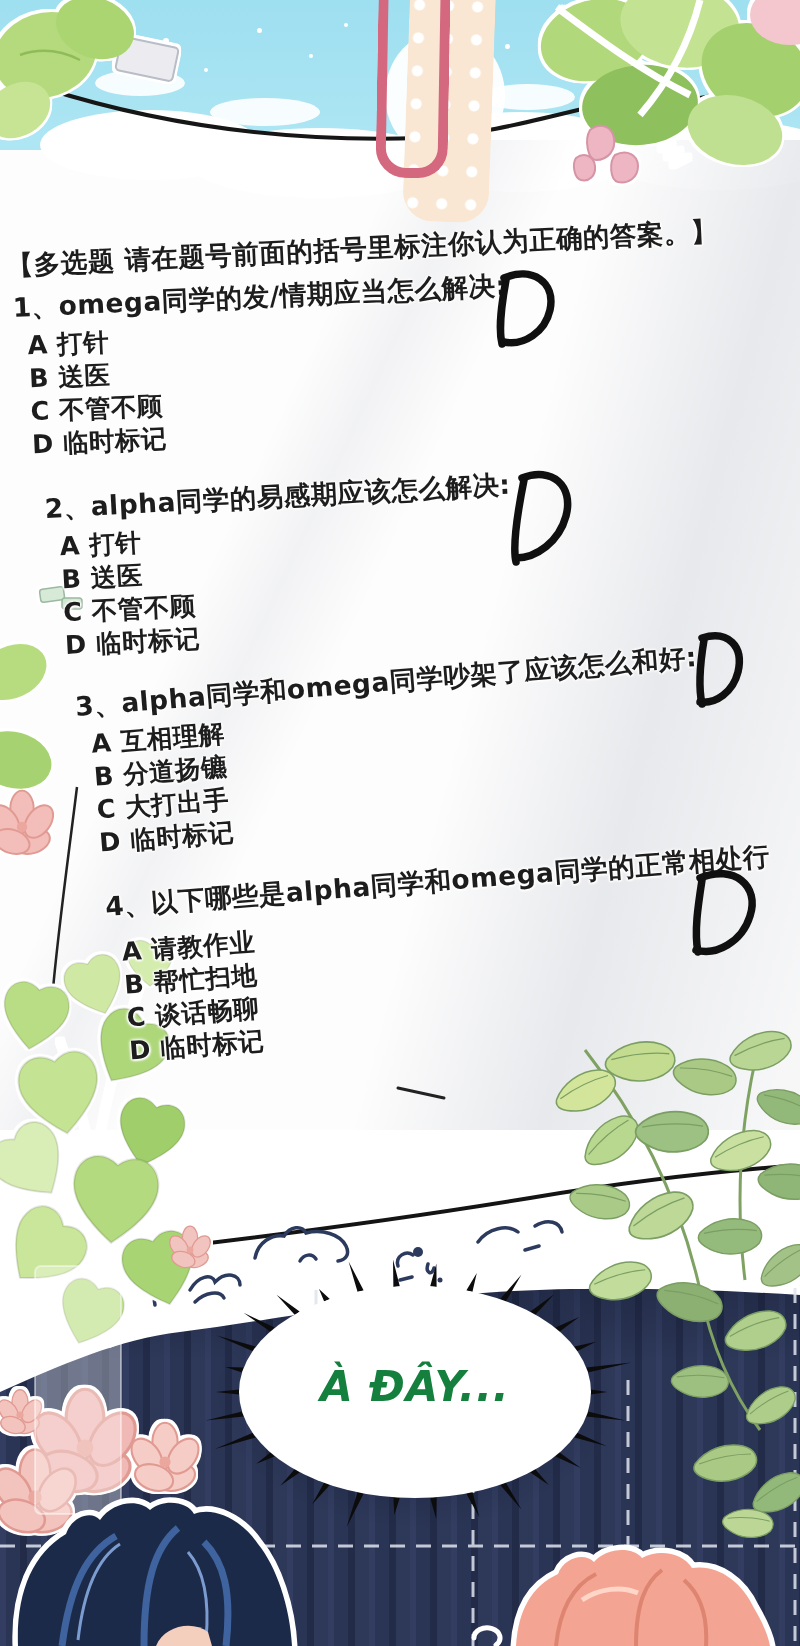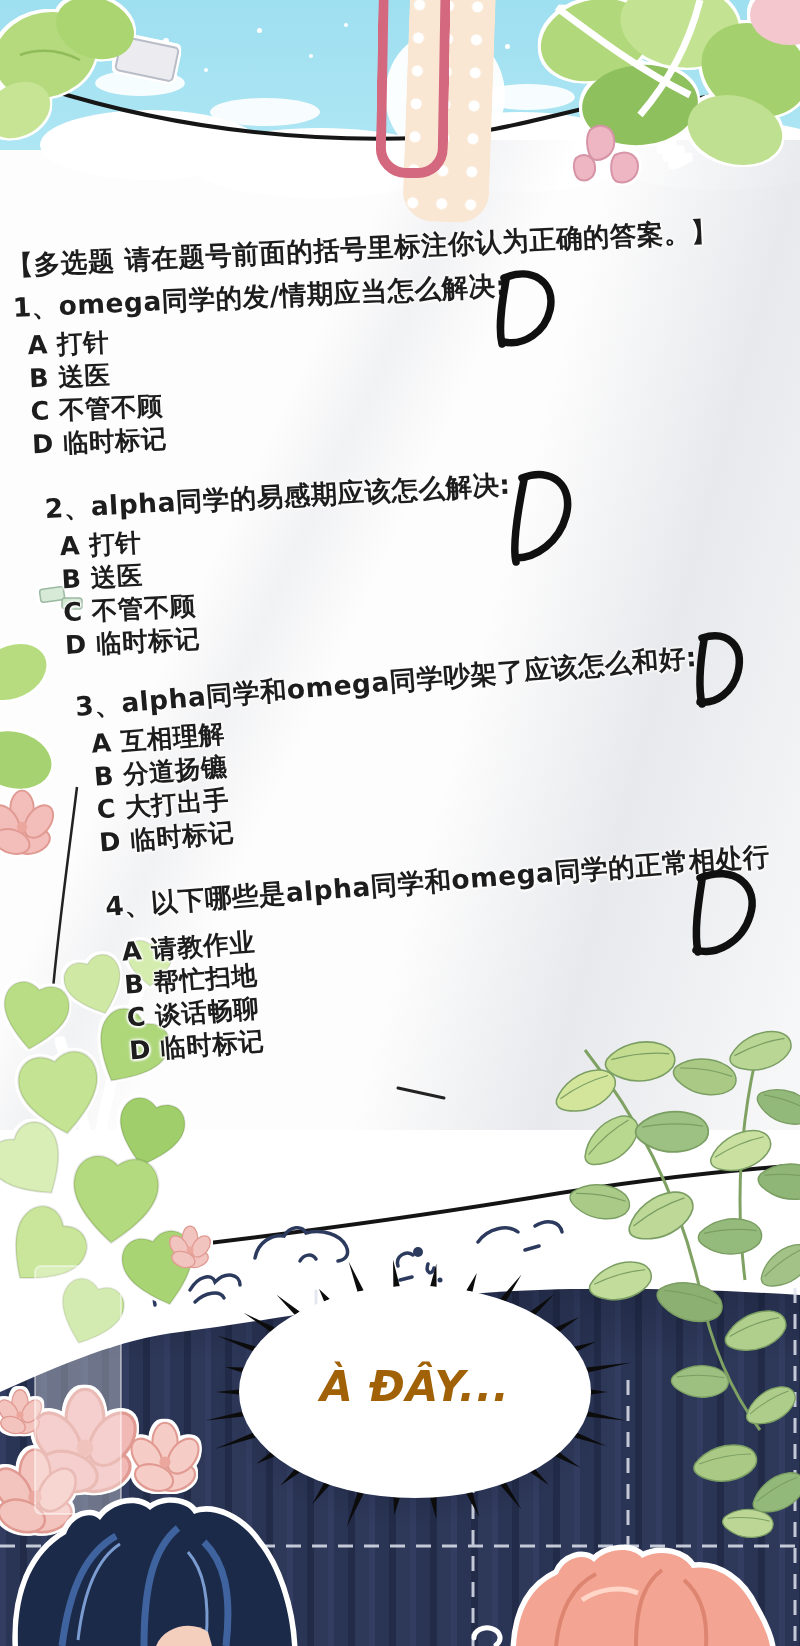--- a/index.html
+++ b/index.html
@@ -40,21 +40,21 @@
   .opts{margin-top:5px;}
   .opts-wide{margin-top:13px;}
   .t-title{left:6px;top:248px;transform:rotate(-2.8deg);transform-origin:left top;font-size:26.5px;}
   .t-q1{left:12px;top:291px;transform:rotate(-2.6deg);transform-origin:left top;}
   .t-q2{left:44px;top:492px;transform:rotate(-3deg);transform-origin:left top;}
   .t-q3{left:74px;top:690px;transform:rotate(-4.6deg);transform-origin:left top;}
   .t-q4{left:104px;top:890px;transform:rotate(-4.4deg);transform-origin:left top;}
   .sr-only{position:absolute;width:1px;height:1px;overflow:hidden;clip:rect(0 0 0 0);white-space:nowrap;}
   
   .bubble-svg{left:185px;top:1237px;}
-  .bubble-text{left:265px;top:1362px;width:300px;text-align:center;color:#a16207;
+  .bubble-text{left:265px;top:1362px;width:300px;text-align:center;color:#15803d;
     font-size:42px;font-weight:800;font-style:italic;letter-spacing:1px;}
   svg{display:block;}
   .no-events{pointer-events:none;}
   .sticker{filter:drop-shadow(0 2.5px 0 #fff) drop-shadow(0 -2.5px 0 #fff)
                   drop-shadow(2.5px 0 0 #fff) drop-shadow(-2.5px 0 0 #fff);}
 </style>
 </head>
 <body>
 
 <div class="page">

